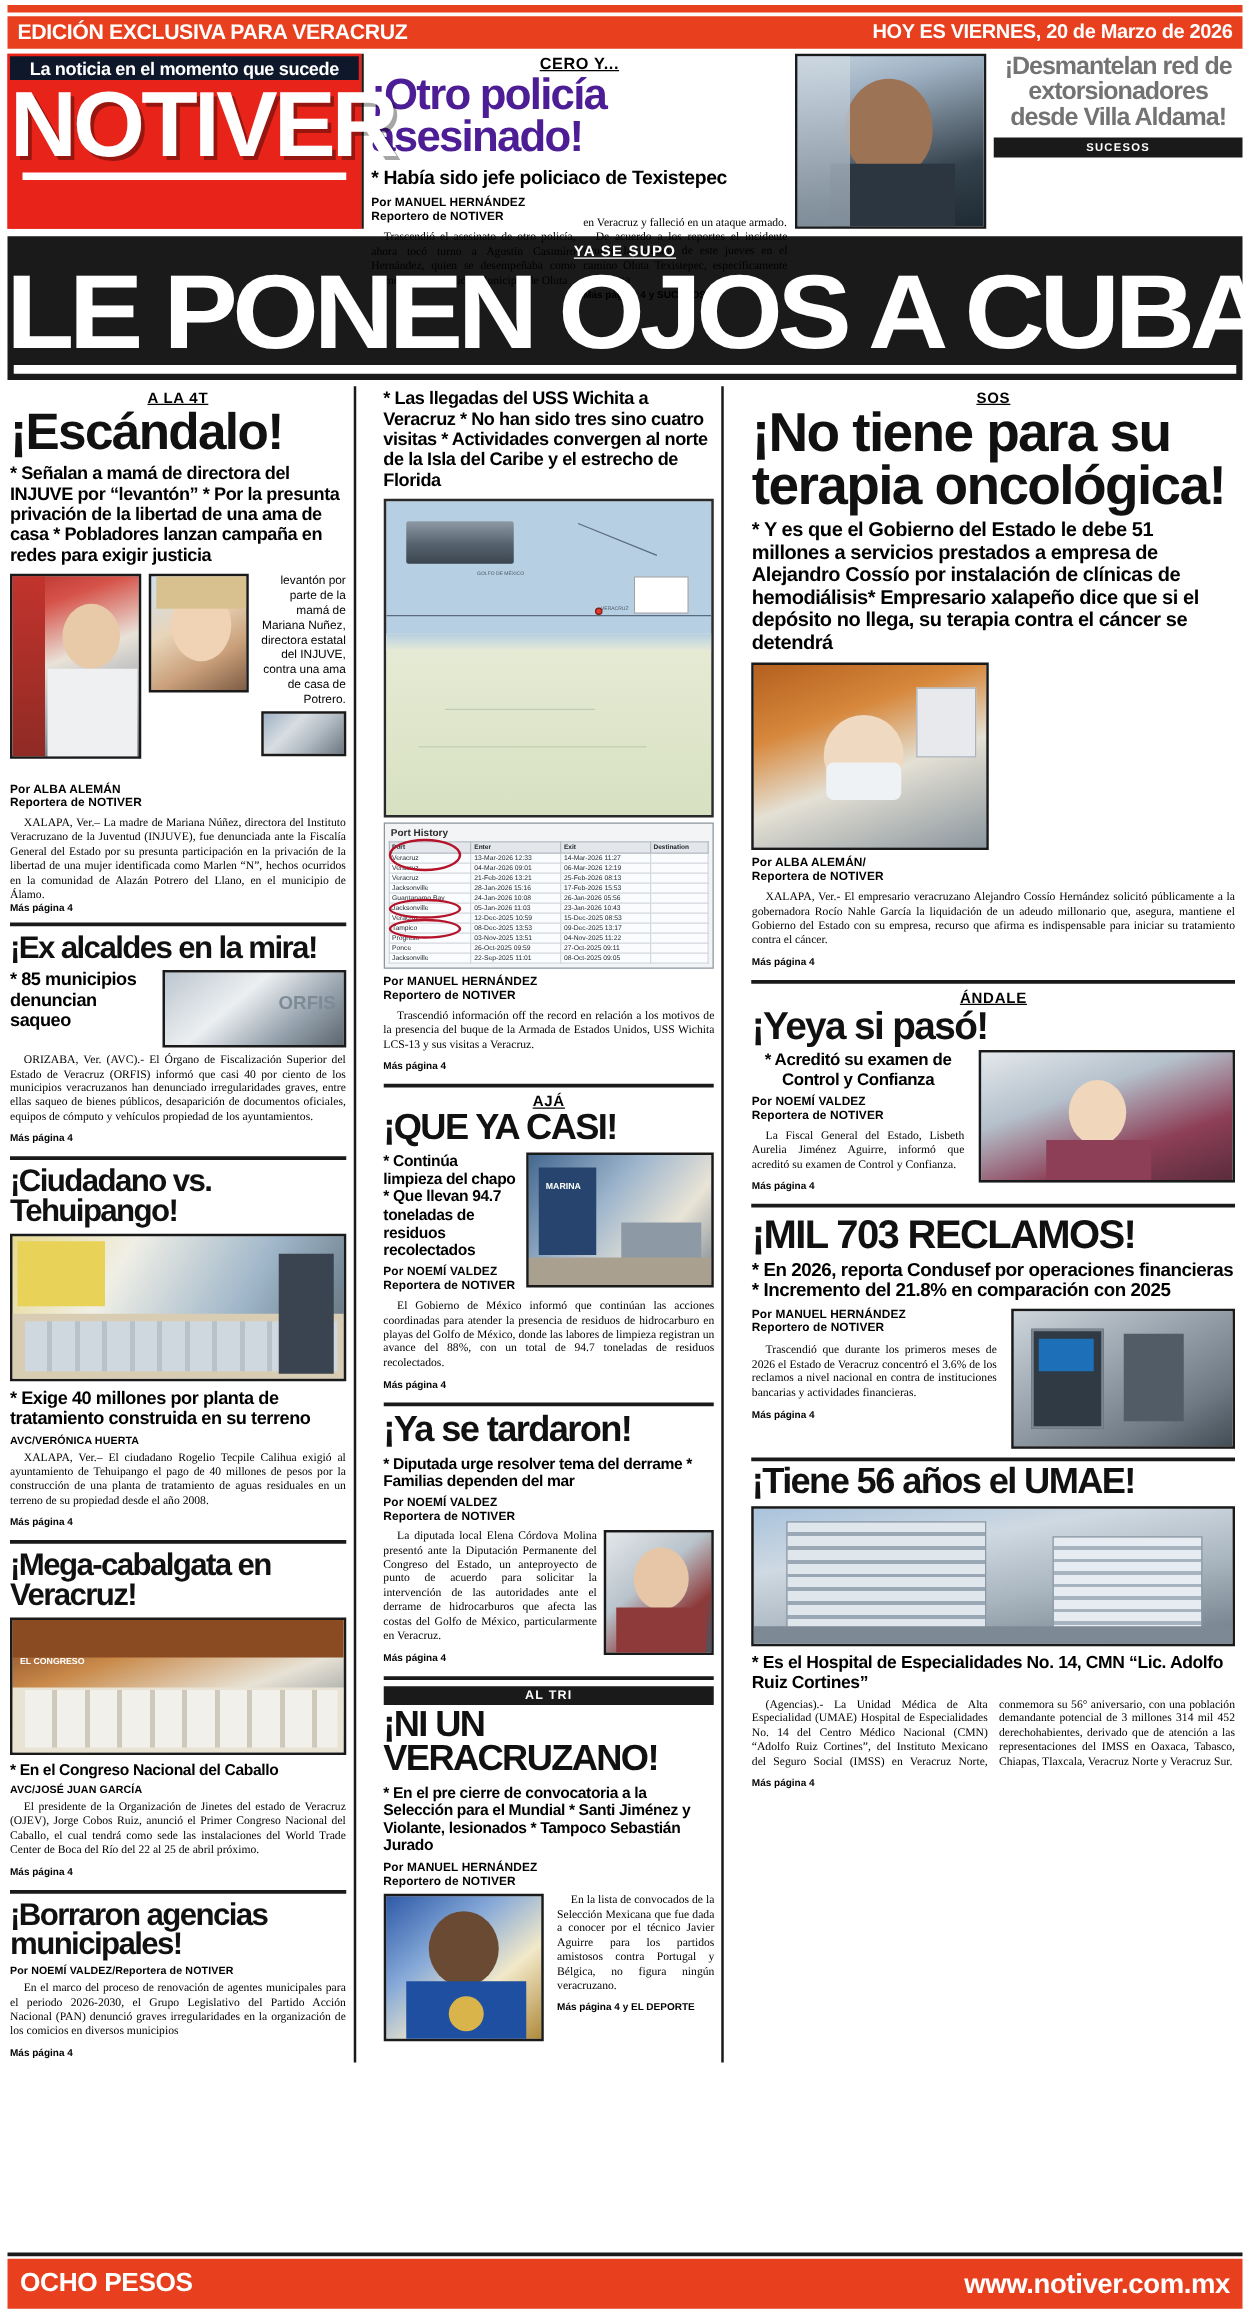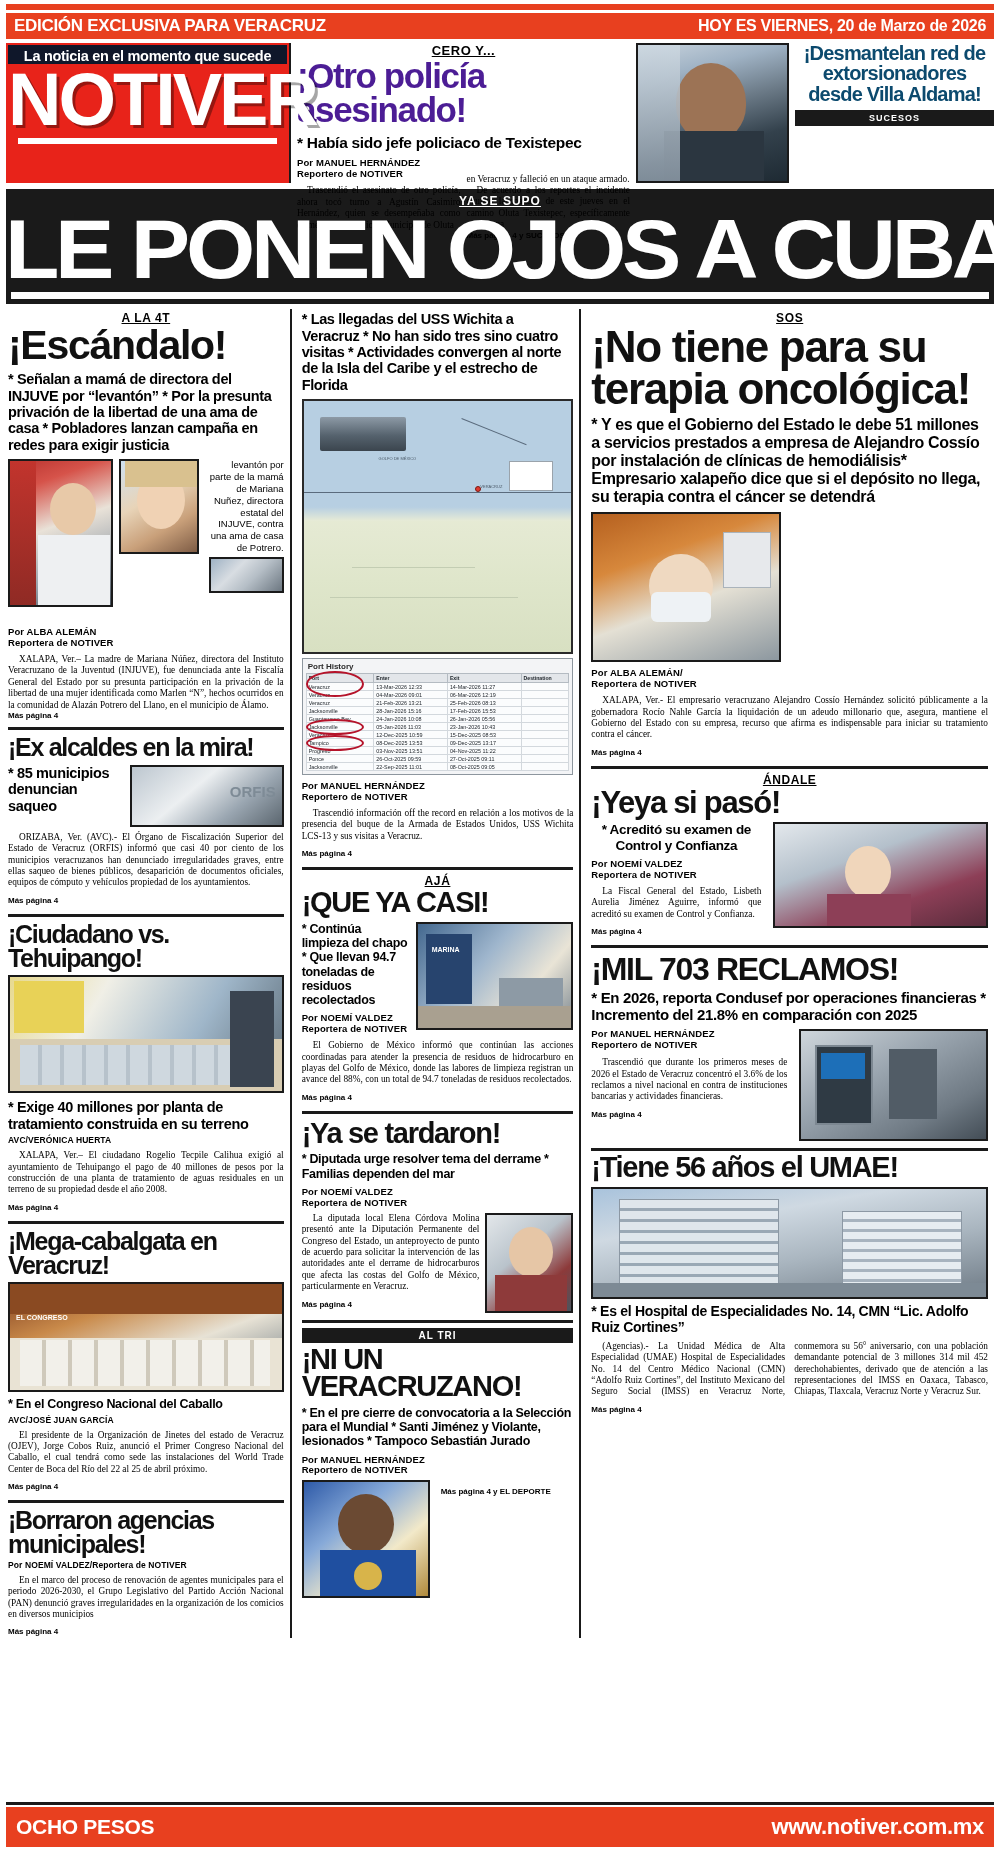--- a/index.html
+++ b/index.html
@@ -49,38 +49,38 @@
     text-align:left; margin-top:1px; color:#4c1d95;
   }
   .lead-sub { font-weight:bold; font-size:15.5px; margin-top:6px; letter-spacing:-0.3px; }
   .byline { font-weight:bold; font-size:9.5px; line-height:1.15; margin-top:6px; letter-spacing:0.1px;}
   .more { font-family:"Liberation Sans",sans-serif; font-weight:bold; font-size:8px; }
 
   .lead-photo { width:153px; border:2px solid #1a1a1a; height:140px; overflow:hidden; position:relative; }
   .right-flag { width:205px; padding-left:6px; }
   .right-flag-head {
     font-weight:bold; font-size:20px; line-height:1.02; text-align:center;
-    letter-spacing:-0.8px; color:#0c4a6e;
+    letter-spacing:-0.8px; color:#737373;
   }
   .sec-tag { background:#1a1a1a; color:#fff; font-weight:bold; font-size:9px; text-align:center; padding:3px 0; margin-top:6px; letter-spacing:1px; }
 
   
   .banner-wrap { margin:6px 6px 0 6px; background:#1a1a1a; padding:3px 3px 5px 3px; }
   .banner-kicker { color:#fff; text-align:center; font-weight:bold; font-size:12px; text-decoration:underline; padding:2px 0 1px 0; letter-spacing:1px;}
   .banner-inner { background:#1a1a1a; padding: 2px 0 0 0; }
   .banner-text {
     color:#fff; font-weight:bold; text-align:center;
     font-size:84px; line-height:0.92; letter-spacing:-4px;
     white-space:nowrap;
     transform: scaleX(1.06); transform-origin:center;
   }
   .banner-rule { height:7px; background:#fff; margin:4px 2px 0 2px; }
 
   
-  .cols { display:flex; margin:5px 6px 0 6px; gap:4px; }
+  .cols { display:flex; margin:5px 6px 0 6px; gap:16px; }
   .col { padding:0 6px; }
   .col.c1 { width:288px; border-right:2px solid #1a1a1a; padding-left:2px;}
   .col.c2 { width:288px; border-right:2px solid #1a1a1a; }
   .col.c3 { width:412px; }
 
   .hl-kicker { text-align:center; font-weight:bold; font-size:12px; text-decoration:underline; letter-spacing:.6px; margin-top:2px;}
   h2.hl {
     font-weight:bold; letter-spacing:-1.3px; line-height:0.95; color:#111;
     margin-top:1px;
   }
@@ -480,20 +480,23 @@
           <div>Por MANUEL HERNÁNDEZ</div>
           <div>Reportero de NOTIVER</div>
         </div>
         <div class="flexrow" style="margin-top:4px;">
           <div class="photo ph-h" style="width:128px;height:118px;">
             <div style="position:absolute;left:34px;top:12px;width:56px;height:60px;border-radius:50%;background:#6b4a33;"></div>
             <div style="position:absolute;left:16px;top:68px;width:96px;height:50px;background:#1f4fa0;"></div>
             <div style="position:absolute;left:50px;top:80px;width:28px;height:28px;border-radius:50%;background:#d8b44a;"></div>
           </div>
           <div style="flex:1;padding-left:5px;">
+            <div class="body-1col">
+              <p style="text-indent:11px">En la lista de convocados de la Selección Mexicana que fue dada a conocer por el técnico Javier Aguirre para los partidos amistosos contra Portugal y Bélgica, no figura ningún veracruzano.</p>
+            </div>
             <span class="more">Más página 4 y EL DEPORTE</span>
           </div>
         </div>
       </div>
     </div>
 
     <div class="col c3">
 
       <div>
         <div class="hl-kicker">SOS</div>

